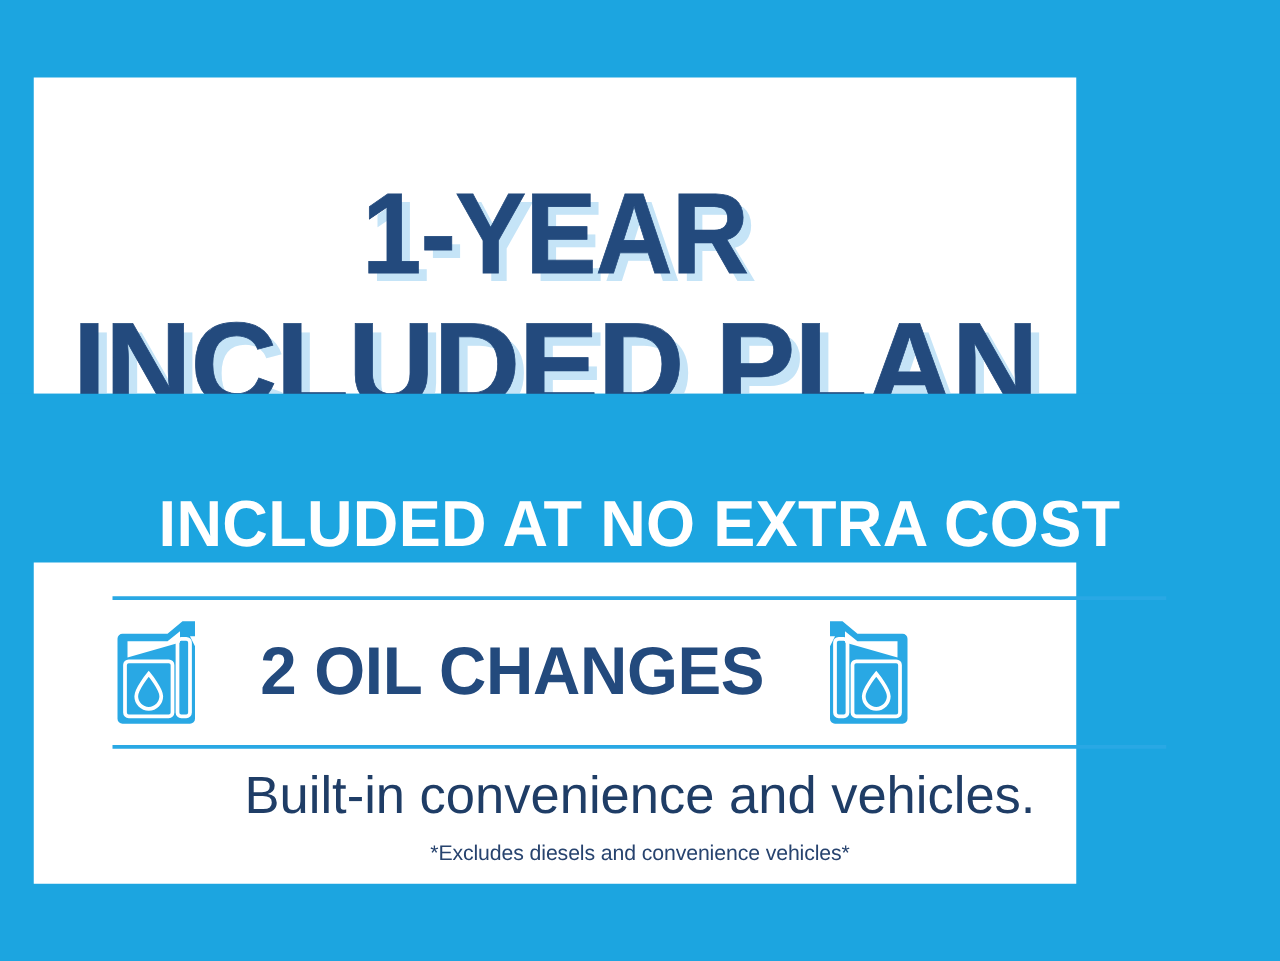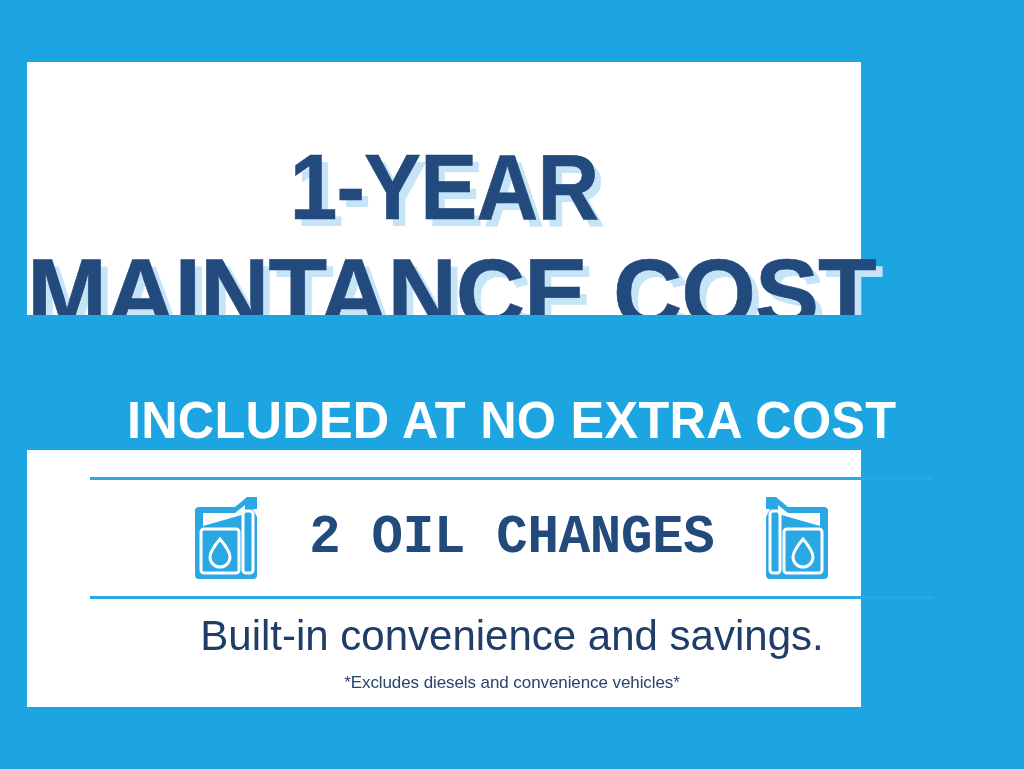--- a/index.html
+++ b/index.html
@@ -101,23 +101,21 @@
 
   
   #oil-row {
     position: absolute;
     top: 487px;
     left: 90px;
     width: 843px;
     height: 100px;
     display: flex;
     align-items: center;
-    justify-content: center;
     gap: 38px;
-    font-family: Liberation Mono, monospace;
   }
 
   .jug-icon {
     width: 74px;
     height: 92px;
     flex: 0 0 auto;
     display: block;
   }
 
   #oil-changes-label {
@@ -155,21 +153,21 @@
     white-space: nowrap;
   }
 </style>
 </head>
 <body>
 
 <div id="promo-canvas">
 
   <div class="card" id="title-card">
     <div class="headline-block" id="headline-line1">1-YEAR</div>
-    <div class="headline-block" id="headline-line2">MAINTANCE COST</div>
+    <div class="headline-block" id="headline-line2">INCLUDED PLAN</div>
   </div>
 
   <div id="subtitle-band">
     <div id="subtitle-text">INCLUDED AT NO EXTRA COST</div>
   </div>
 
   <div class="card" id="details-card"></div>
 
   <div class="divider" id="divider-top"></div>
 
@@ -189,17 +187,17 @@
       <path d="M8 16 H44 L56 6 H66 V18 H62 L66 26 V84 A4 4 0 0 1 62 88 H8 A4 4 0 0 1 4 84 V20 A4 4 0 0 1 8 16 Z" fill="#29A8E4"></path>
       <path d="M12 22 H44 L54 14 L54 23 L12 35 Z" fill="#ffffff"></path>
       <rect x="52" y="20" width="10" height="62" rx="3" fill="none" stroke="#ffffff" stroke-width="3"></rect>
       <rect x="10" y="38" width="38" height="44" rx="3" fill="none" stroke="#ffffff" stroke-width="3"></rect>
       <path d="M29 48 C29 48 19 60 19 66 A10 10 0 0 0 39 66 C39 60 29 48 29 48 Z" fill="none" stroke="#ffffff" stroke-width="3"></path>
     </svg>
   </div>
 
   <div class="divider" id="divider-bottom"></div>
 
-  <div id="tagline">Built-in convenience and savings.</div>
+  <div id="tagline">Built-in convenience and vehicles.</div>
 
   <div id="fine-print">*Excludes diesels and convenience vehicles*</div>
 
 </div>
 
 </body></html>

